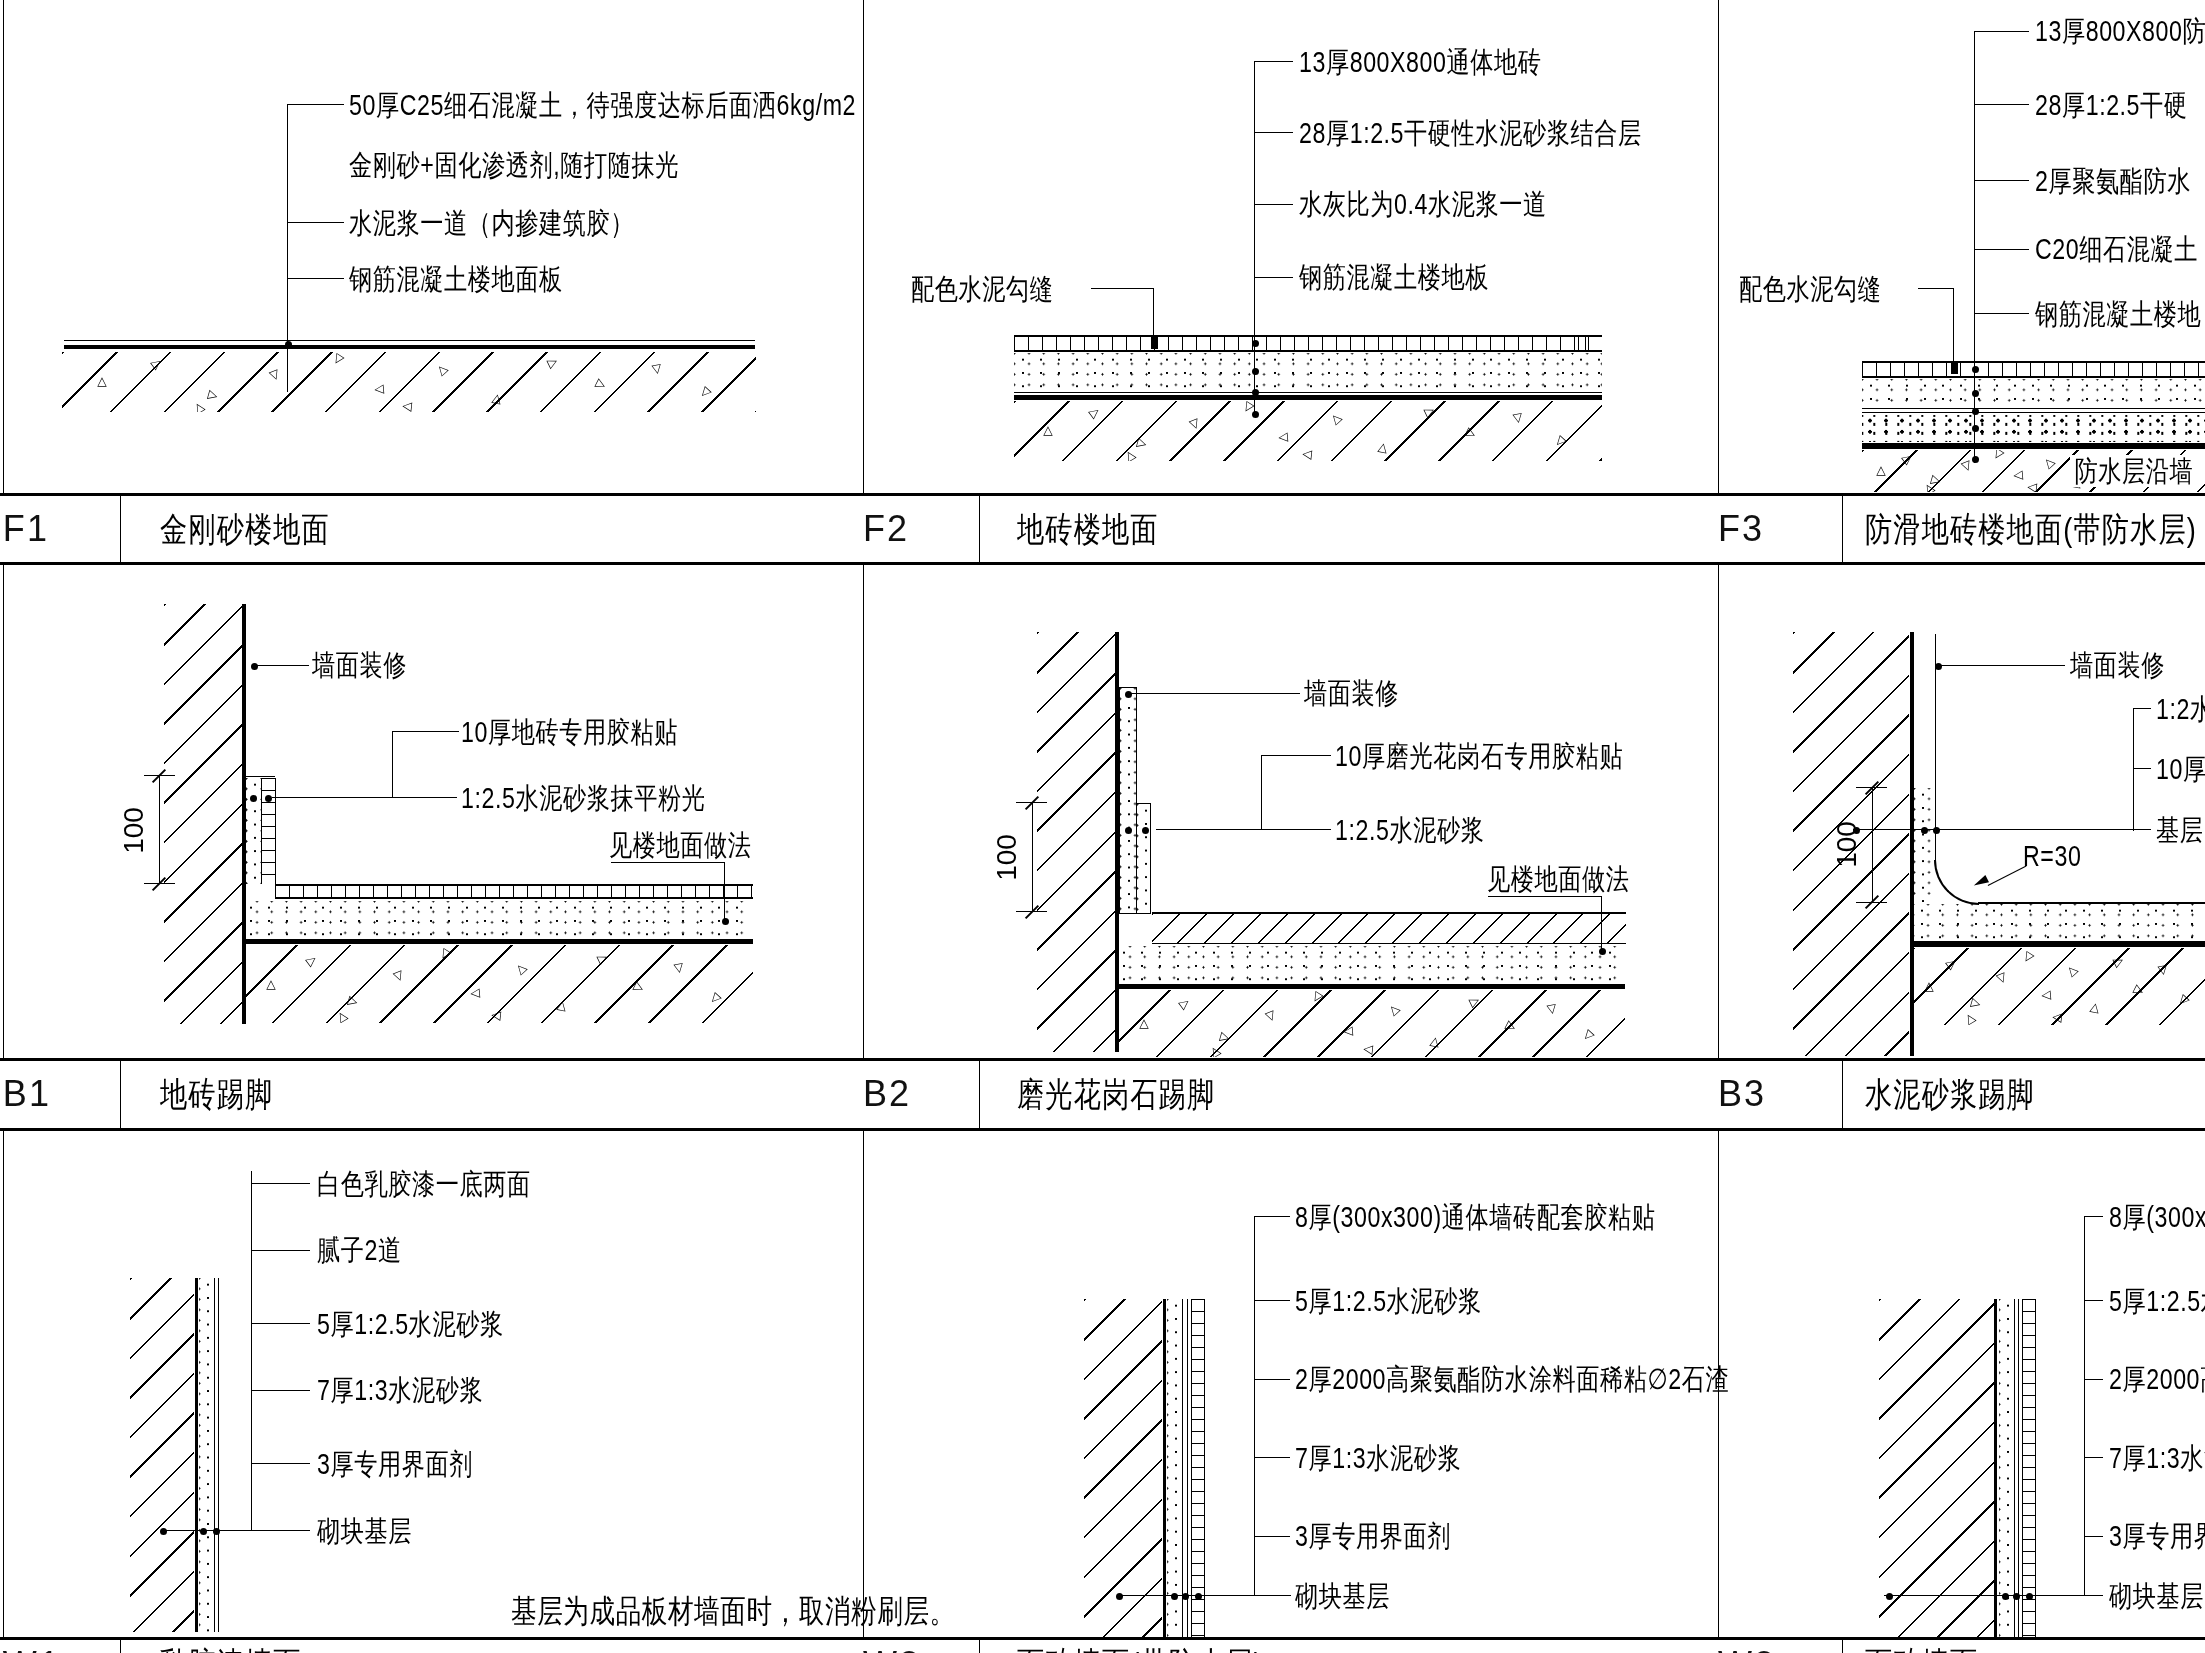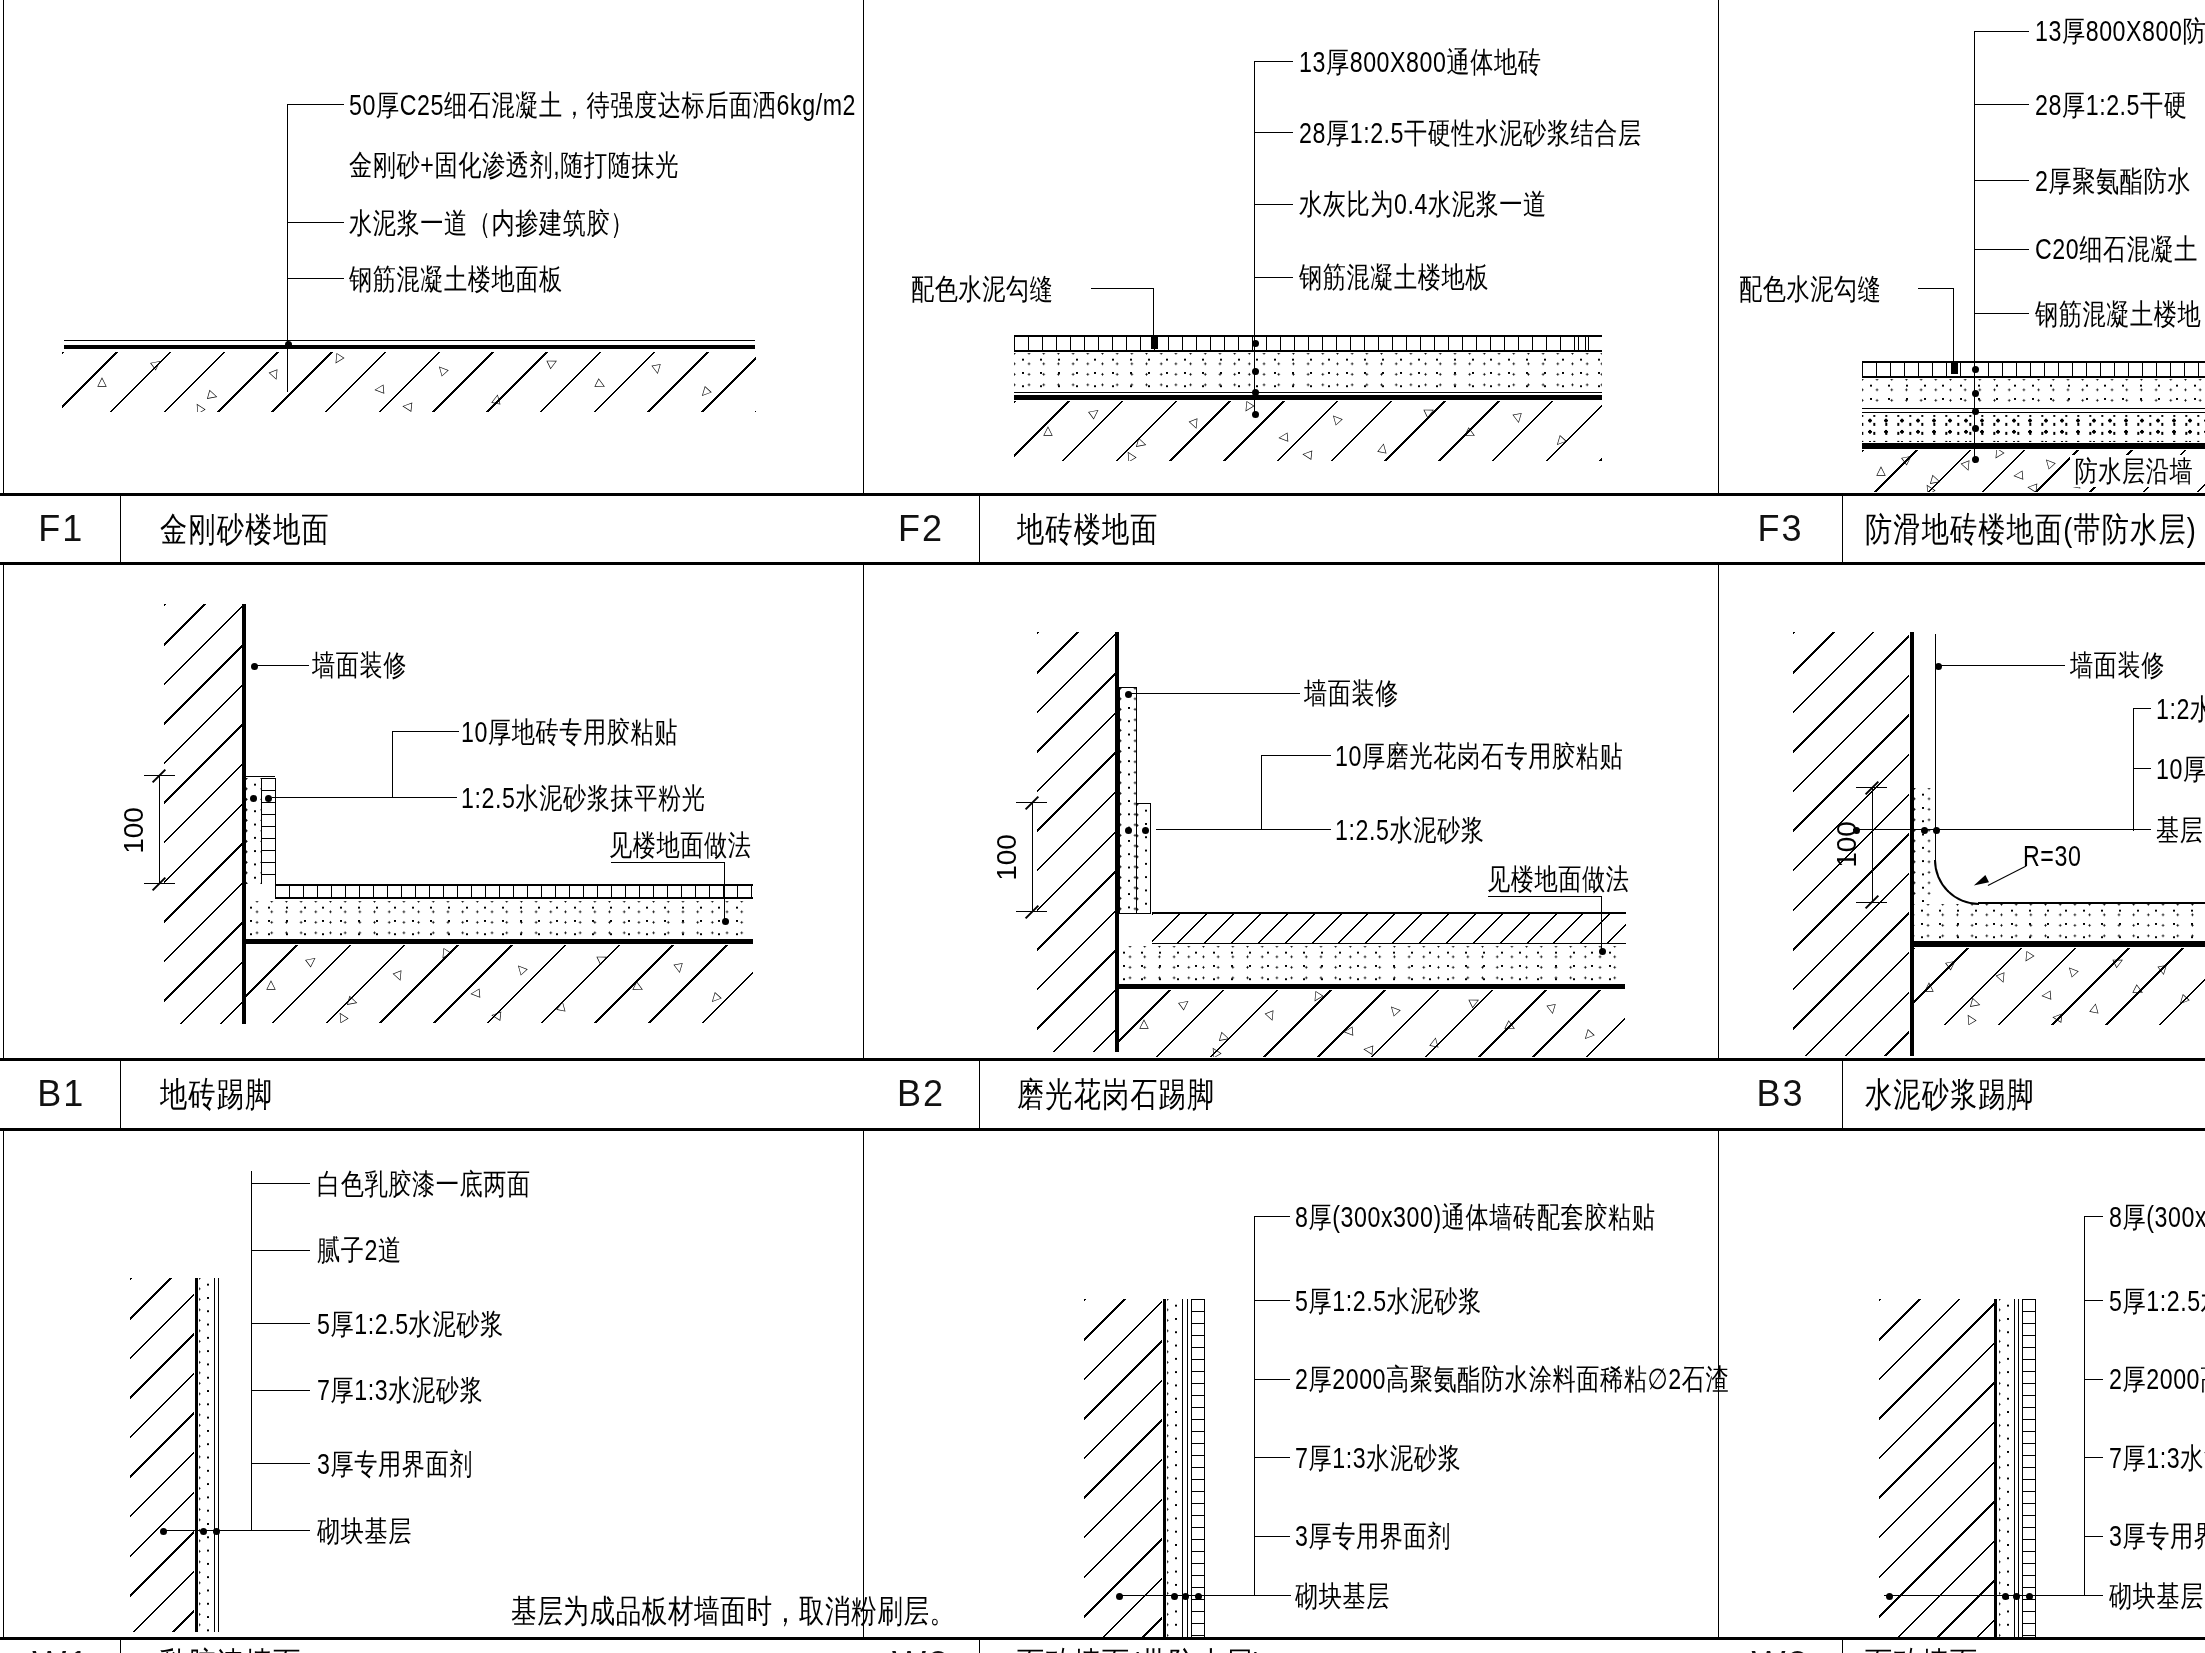--- a/index.html
+++ b/index.html
@@ -24,21 +24,21 @@
         background-size:16px 11.2px,12px 9px;background-position:0 0,6.3px 4.9px}
   .bord{border:1.4px solid #000;box-sizing:border-box}
   .tileH{position:absolute;border-top:2.1px solid #000;border-bottom:2.1px solid #000;box-sizing:border-box;
          background:repeating-linear-gradient(90deg,#000 0 1.4px,transparent 1.4px 14px)}
   .ladV{position:absolute;border-left:1.4px solid #000;border-right:1.4px solid #000;box-sizing:border-box;
         background:repeating-linear-gradient(180deg,#000 0 1.4px,transparent 1.4px 12px)}
   .stoneH{position:absolute;border-top:2.1px solid #000;border-bottom:1.4px solid #000;box-sizing:border-box;
         background:repeating-linear-gradient(135deg,#000 0 1.4px,transparent 1.4px 19px)}
   .tick{position:absolute;width:18px;height:2.1px;background:#000;margin:-1.4px 0 0 -9px;transform:rotate(-45deg)}
   .band{position:absolute;left:0;width:2205px;background:#fff;border-top:3.5px solid #000;border-bottom:3.5px solid #000;box-sizing:border-box}
-  .code{position:absolute;font:36px/39px "Liberation Sans",sans-serif;color:#111;text-align:center;letter-spacing:2.1px}
+  .code{position:absolute;font:36px/39px "Liberation Sans",sans-serif;color:#111;letter-spacing:2.1px}
   .title{position:absolute;white-space:nowrap;font:34px/36px "Liberation Sans",sans-serif;color:#000;
          letter-spacing:1.4px;transform:scaleX(.8);transform-origin:left center}
   .dimt{position:absolute;font:28px/31px "Liberation Sans",sans-serif;color:#000;text-align:center;transform:rotate(-90deg)}
   .wt{background:#fff;padding:0 5.6px}
   .arc{position:absolute;border-left:2.1px solid #000;border-bottom:2.1px solid #000;
        border-bottom-left-radius:100% 100%;box-sizing:border-box}
   .arrow{position:absolute;width:0;height:0;border-top:4.9px solid transparent;border-bottom:4.9px solid transparent;border-right:15.4px solid #000}
 </style>
 </head>
 <body>

